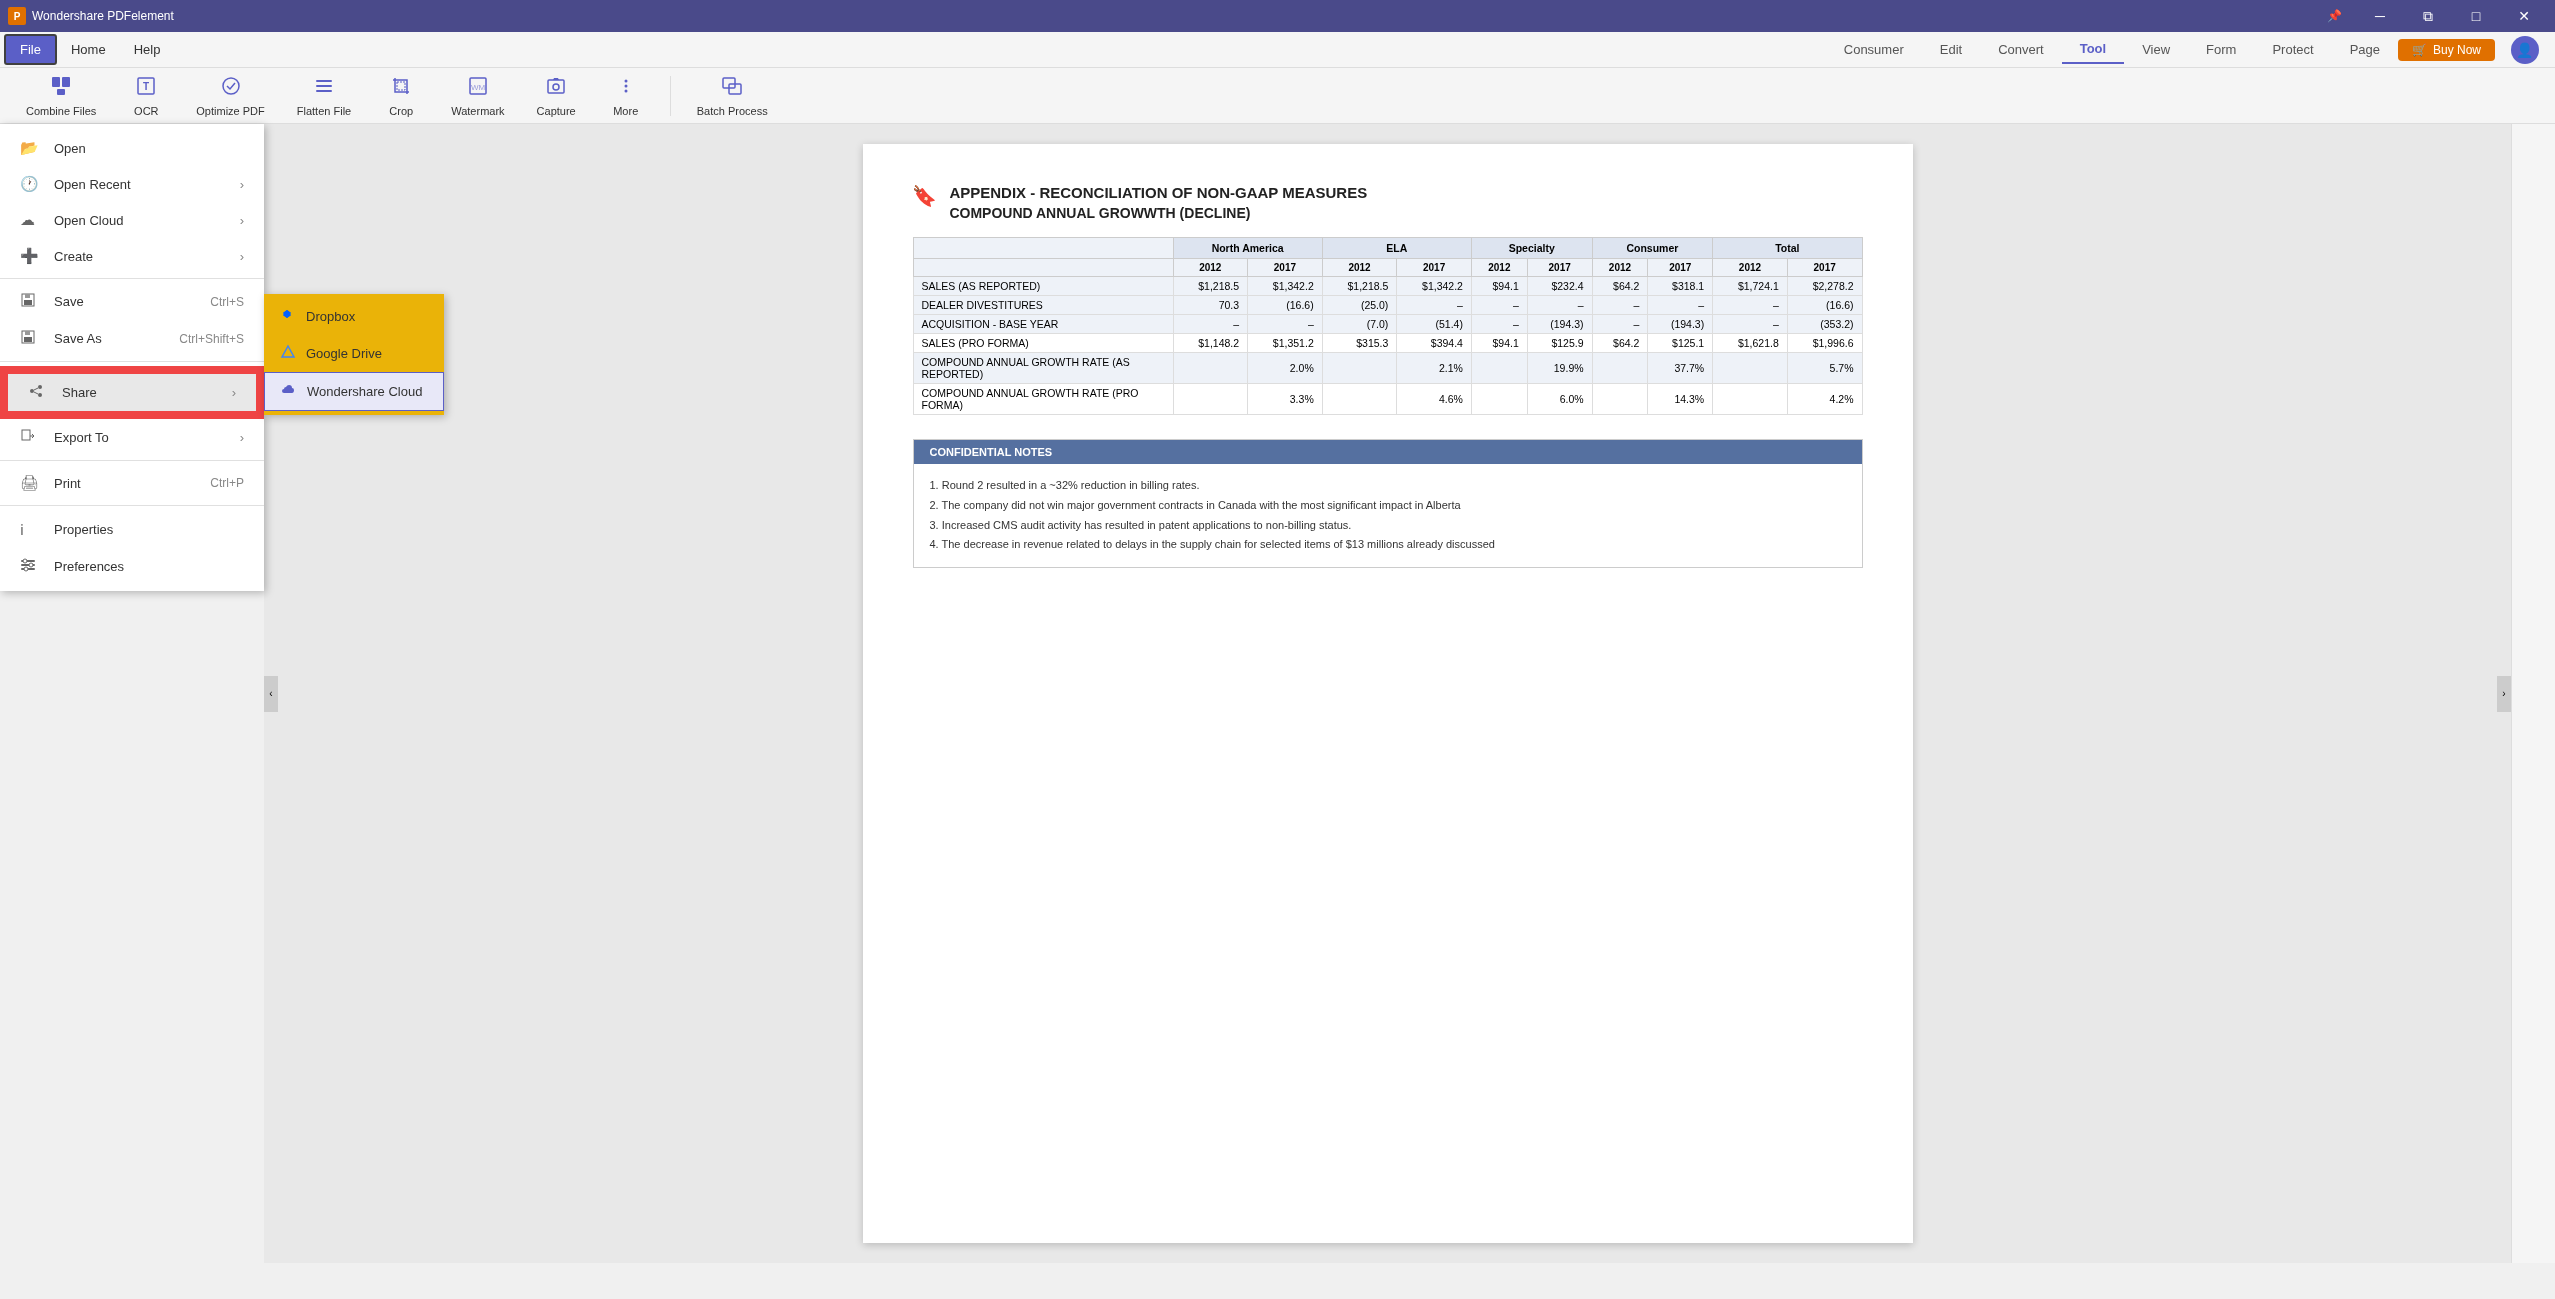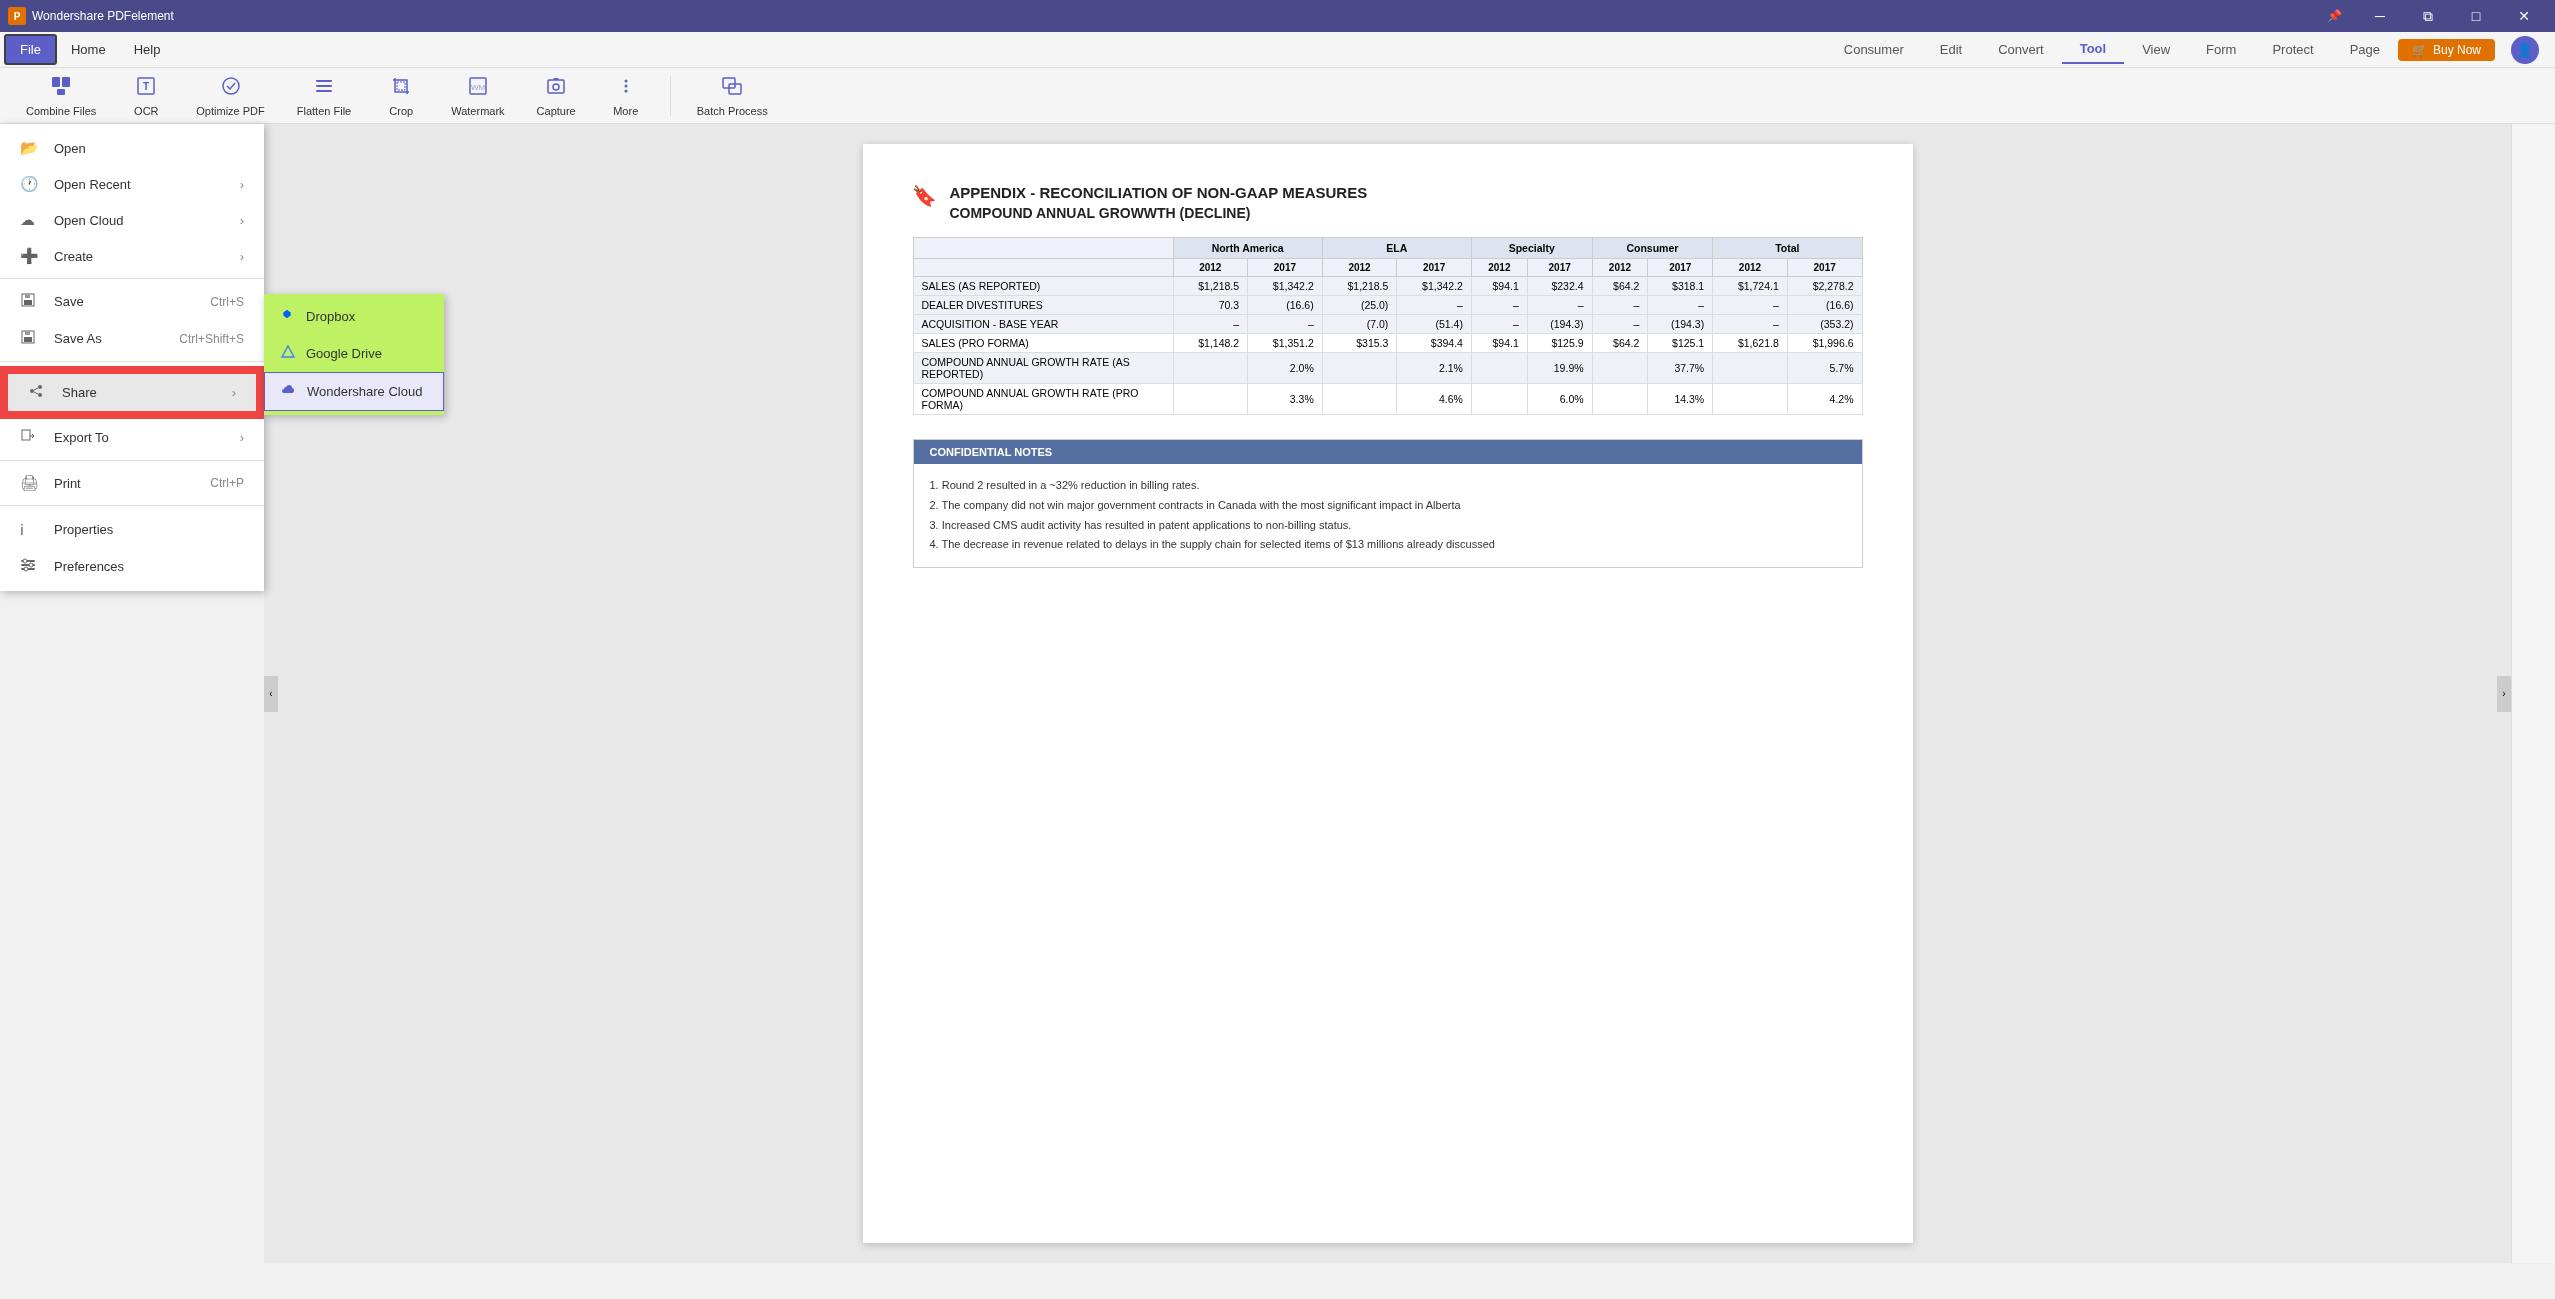--- a/index.html
+++ b/index.html
@@ -97,21 +97,21 @@
     .file-menu-item .arrow { margin-left: auto; color: #888; }
     .file-menu-item.highlighted { background: #e8e8e8; border: 2px solid #d44; }
     .file-menu-separator { height: 1px; background: #e0e0e0; margin: 4px 0; }
 
     
     .share-submenu {
       position: absolute;
       left: 264px;
       top: 170px;
       width: 180px;
-      background: #bef264;
+      background: #eab308;
       box-shadow: 2px 2px 8px rgba(0,0,0,0.25);
       padding: 4px 0;
       z-index: 1001;
     }
     .share-submenu-item {
       display: flex;
       align-items: center;
       padding: 9px 16px;
       cursor: pointer;
       font-size: 13px;

